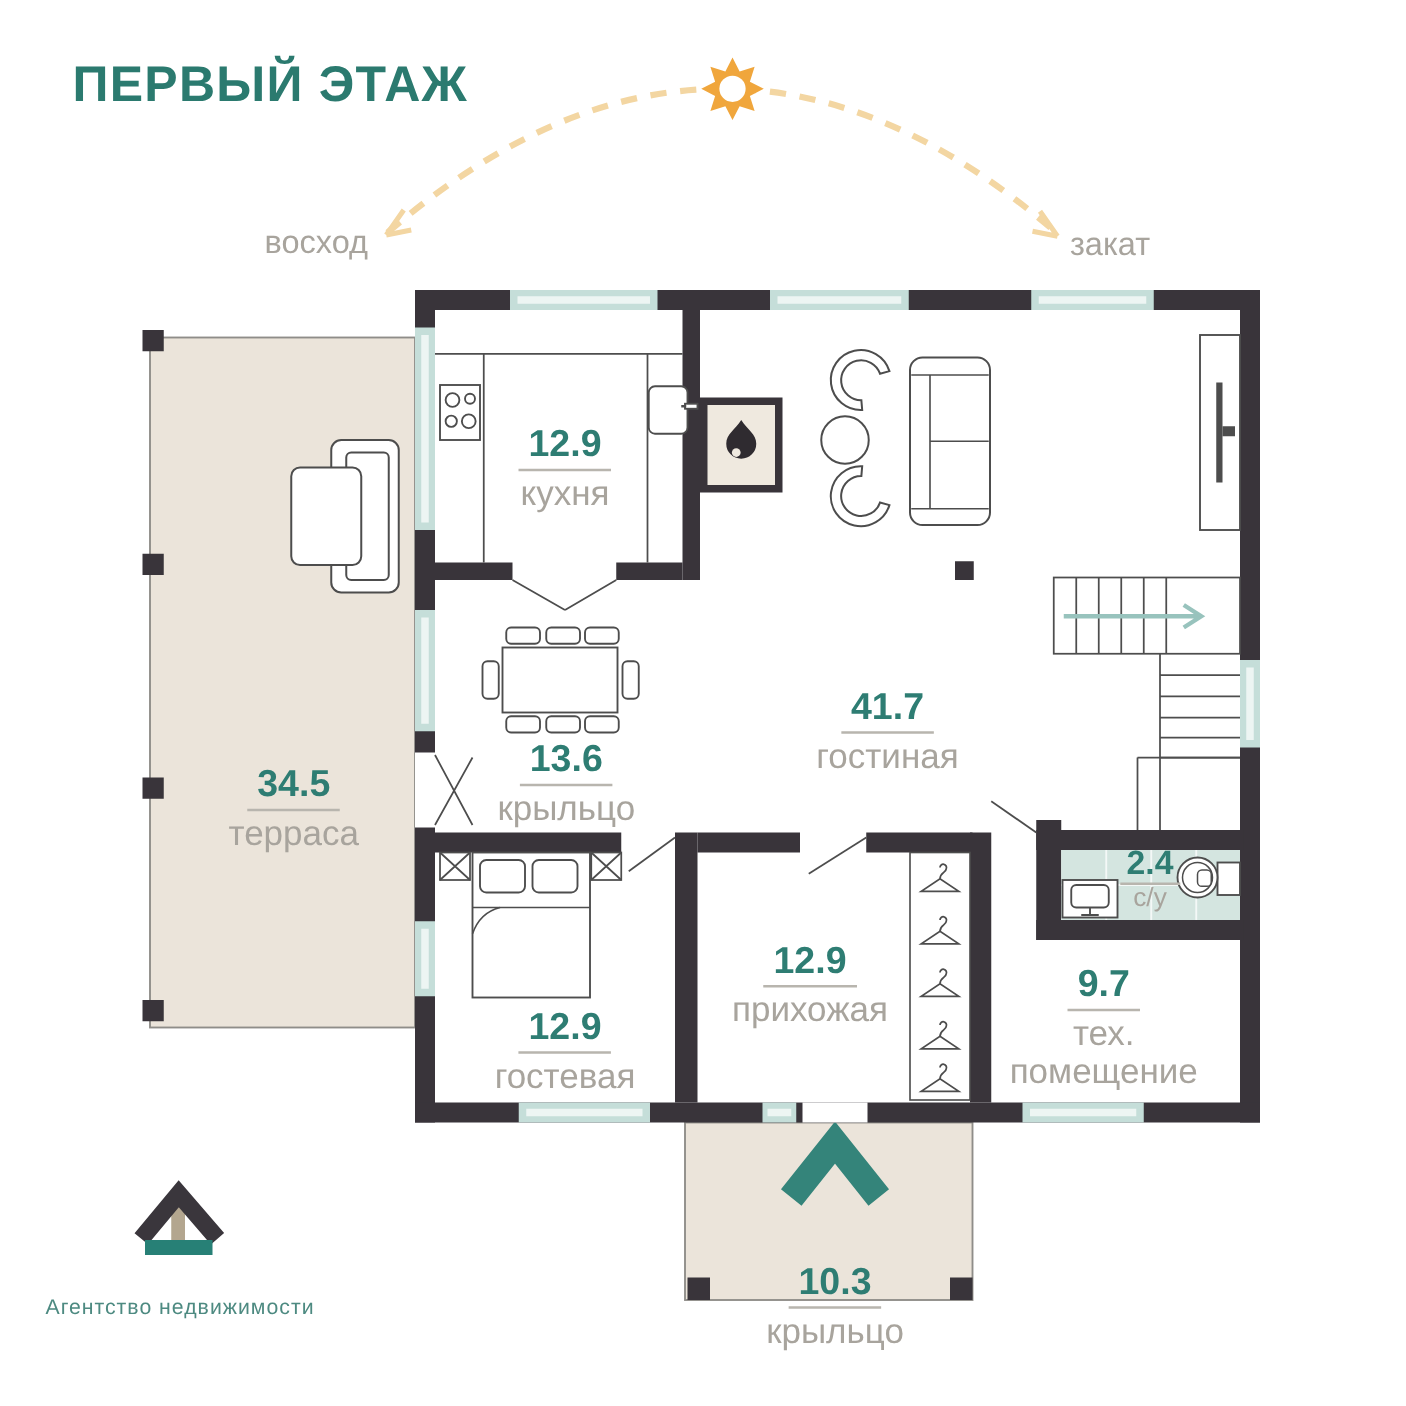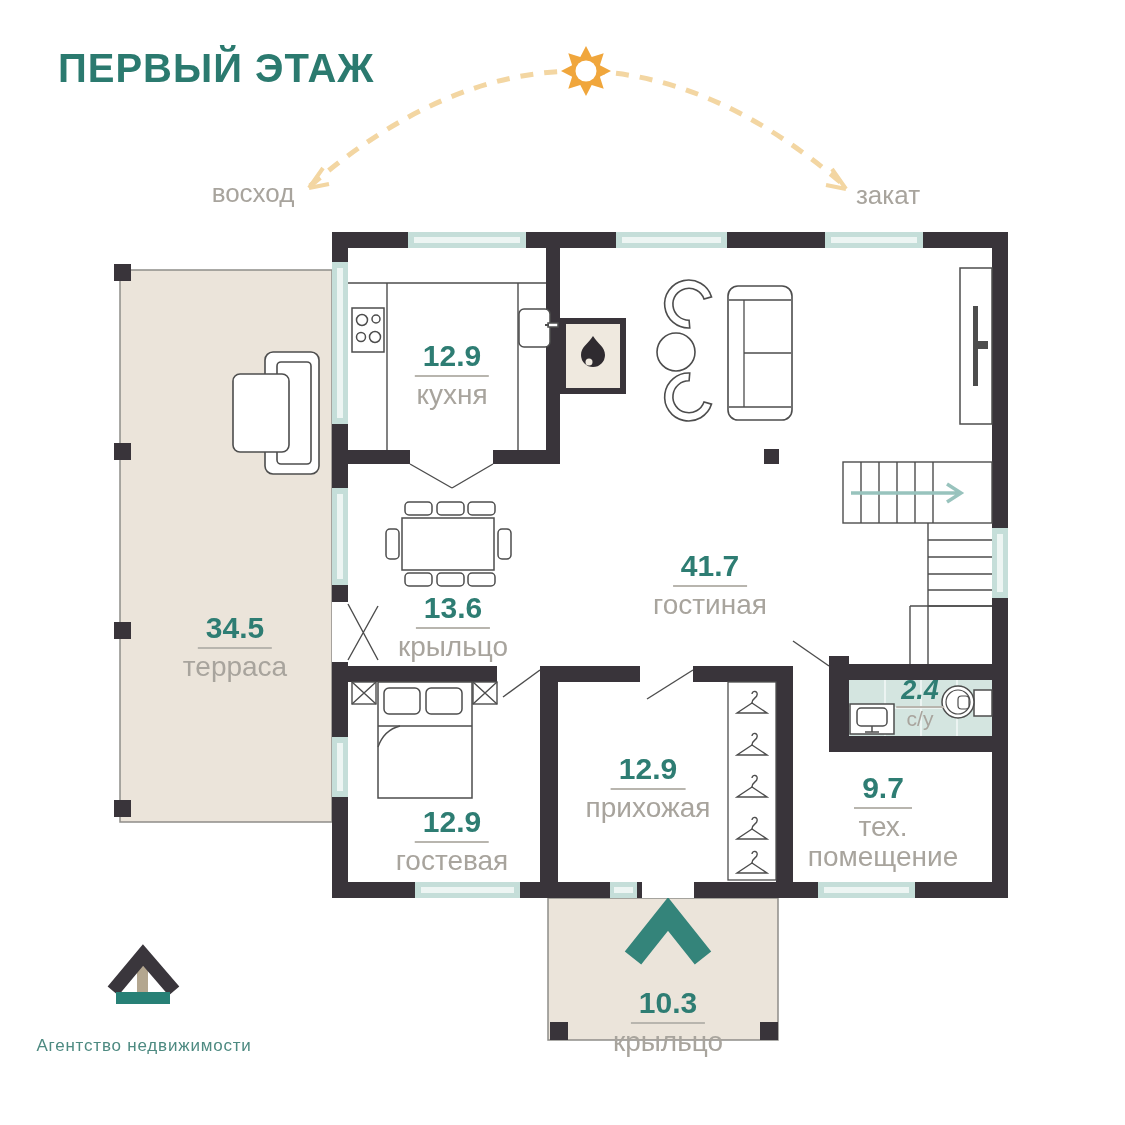--- a/index.html
+++ b/index.html
@@ -20,21 +20,21 @@
   .room-label{
     position:absolute;transform:translateX(-50%);text-align:center;line-height:1.08;
   }
   .room-label .area{
     display:inline-block;font-size:30px;font-weight:bold;color:#2e7d73;
     border-bottom:2px solid #b8b5ae;padding:0 8px 3px;
   }
   .room-label .rname{
     font-size:28px;color:#a8a49d;margin-top:3px;
   }
-  .room-label.small .area{font-size:27px;padding:0 5px 1px;font-style:italic;}
+  .room-label.small .area{font-size:27px;padding:0 5px 1px;}
   .room-label.small .rname{font-size:21px;margin-top:0;}
   .room-label.wrap .rname{width:170px;margin-left:auto;margin-right:auto;line-height:1.05;}
   .logo-brand{
     position:absolute;left:144px;top:1008px;transform:translateX(-50%);
     font-size:21px;font-weight:bold;letter-spacing:.5px;color:#1f756b;white-space:nowrap;
   }
   .logo-sub{
     position:absolute;left:144px;top:1036px;transform:translateX(-50%);
     font-size:17px;letter-spacing:.8px;color:#4d8a81;white-space:nowrap;
   }
@@ -293,20 +293,20 @@
   <div class="room-label small" style="left:920px;top:676px;">
     <div class="area">2.4</div>
     <div class="rname">с/у</div>
   </div>
 
   <div class="room-label wrap" style="left:883px;top:772px;text-align:center;">
     <div class="area">9.7</div>
     <div class="rname">тех. помещение</div>
   </div>
 
-  <div class="room-label" style="left:668px;top:987px;">
+  <div class="room-label" style="left:668px;top:1010px;">
     <div class="area">10.3</div>
     <div class="rname">крыльцо</div>
   </div>
 
   <div class="logo-sub">Агентство недвижимости</div>
 
 </div>
 
 </body></html>

